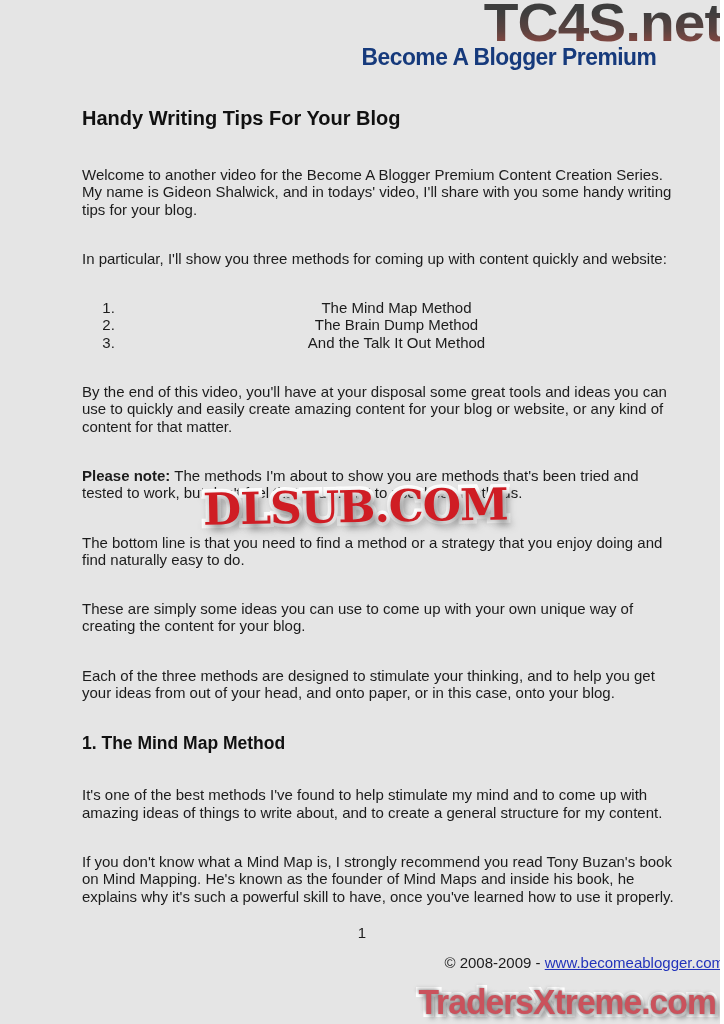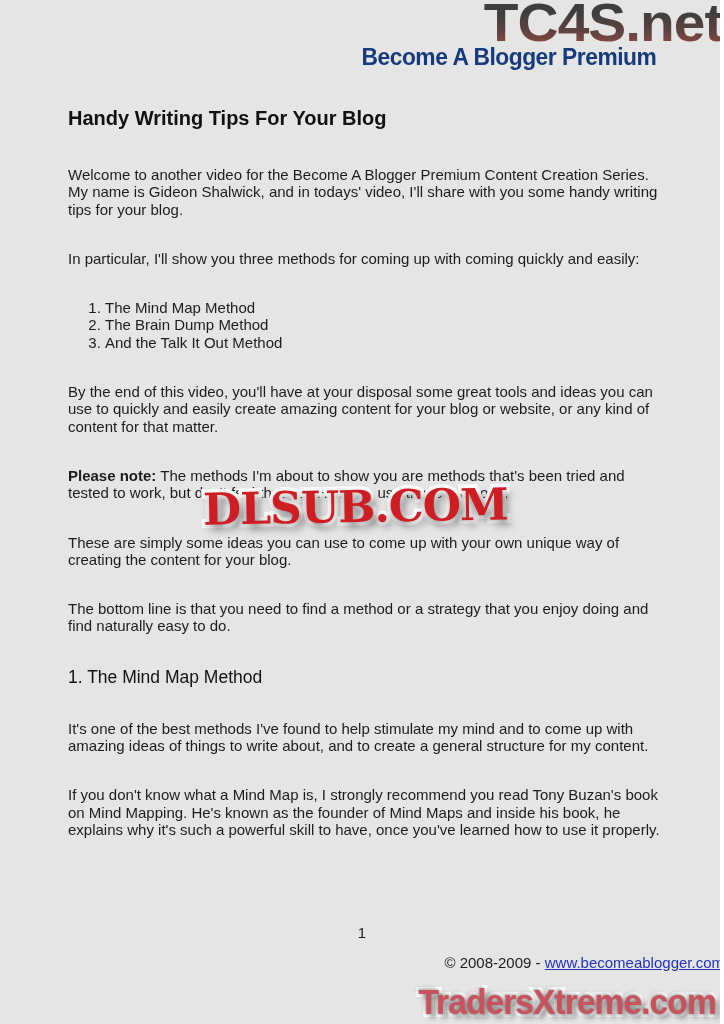--- a/index.html
+++ b/index.html
@@ -46,41 +46,41 @@
     letter-spacing: -0.5px;
     transform: scaleX(0.95);
     transform-origin: top right;
     color: #163a7c;
     white-space: nowrap;
   }
 
   
   .content {
     position: absolute;
-    left: 68px;
+    left: 82px;
     top: 106px;
     width: 592px;
     font-size: 15px;
     line-height: 17.3px;
   }
   .content h1 {
     margin: 0 0 36px 0;
     font-size: 20px;
     line-height: 24px;
     font-weight: bold;
     color: #111;
   }
   .content p { margin: 32px 0; }
-  .content ol { margin: 17px 0; padding-left: 37px; }
+  .content ol { margin: 17px 0; padding-left: 37px; text-align: center; }
   .content ol li { margin: 0; }
   .content h2 {
     margin: 30px 0 27px 0;
     font-size: 17.5px;
     line-height: 21px;
-    font-weight: normal;
+    font-weight: bold;
     color: #111;
   }
 
   
   .wm-center {
     position: absolute;
     left: 203px;
     top: 483px;
     font-family: "DejaVu Serif", serif;
     font-weight: bold;
@@ -149,37 +149,38 @@
 <div class="page">
 
   <div class="site-logo">TC4S.net</div>
   <div class="brand-title">Become A Blogger Premium</div>
 
   <div class="content">
     <h1>Handy Writing Tips For Your Blog</h1>
 
     <p>Welcome to another video for the Become A Blogger Premium Content Creation Series. My name is Gideon Shalwick, and in todays' video, I'll share with you some handy writing tips for your blog.</p>
 
-    <p>In particular, I'll show you three methods for coming up with coming quickly and easily:</p>
+    <p>In particular, I'll show you three methods for coming up with content quickly and website:</p>
 
     <ol>
       <li>The Mind Map Method</li>
       <li>The Brain Dump Method</li>
       <li>And the Talk It Out Method</li>
     </ol>
 
     <p>By the end of this video, you'll have at your disposal some great tools and ideas you can use to quickly and easily create amazing content for your blog or website, or any kind of content for that matter.</p>
 
 
     <p><strong>Please note:</strong><span> The methods I'm about to show you are methods that's been tried and tested to work, but don't feel that you HAVE to use these methods.</span></p>
 
+    <p>The bottom line is that you need to find a method or a strategy that you enjoy doing and find naturally easy to do.</p>
+
     <p>These are simply some ideas you can use to come up with your own unique way of creating the content for your blog.</p>
 
-    <p>The bottom line is that you need to find a method or a strategy that you enjoy doing and find naturally easy to do.</p>
-
+    <p>Each of the three methods are designed to stimulate your thinking, and to help you get your ideas from out of your head, and onto paper, or in this case, onto your blog.</p>
 
 
     <h2>1. The Mind Map Method</h2>
 
 
     <p>It's one of the best methods I've found to help stimulate my mind and to come up with amazing ideas of things to write about, and to create a general structure for my content.</p>
 
     <p>If you don't know what a Mind Map is, I strongly recommend you read Tony Buzan's book on Mind Mapping. He's known as the founder of Mind Maps and inside his book, he explains why it's such a powerful skill to have, once you've learned how to use it properly.</p>
   </div>
 

